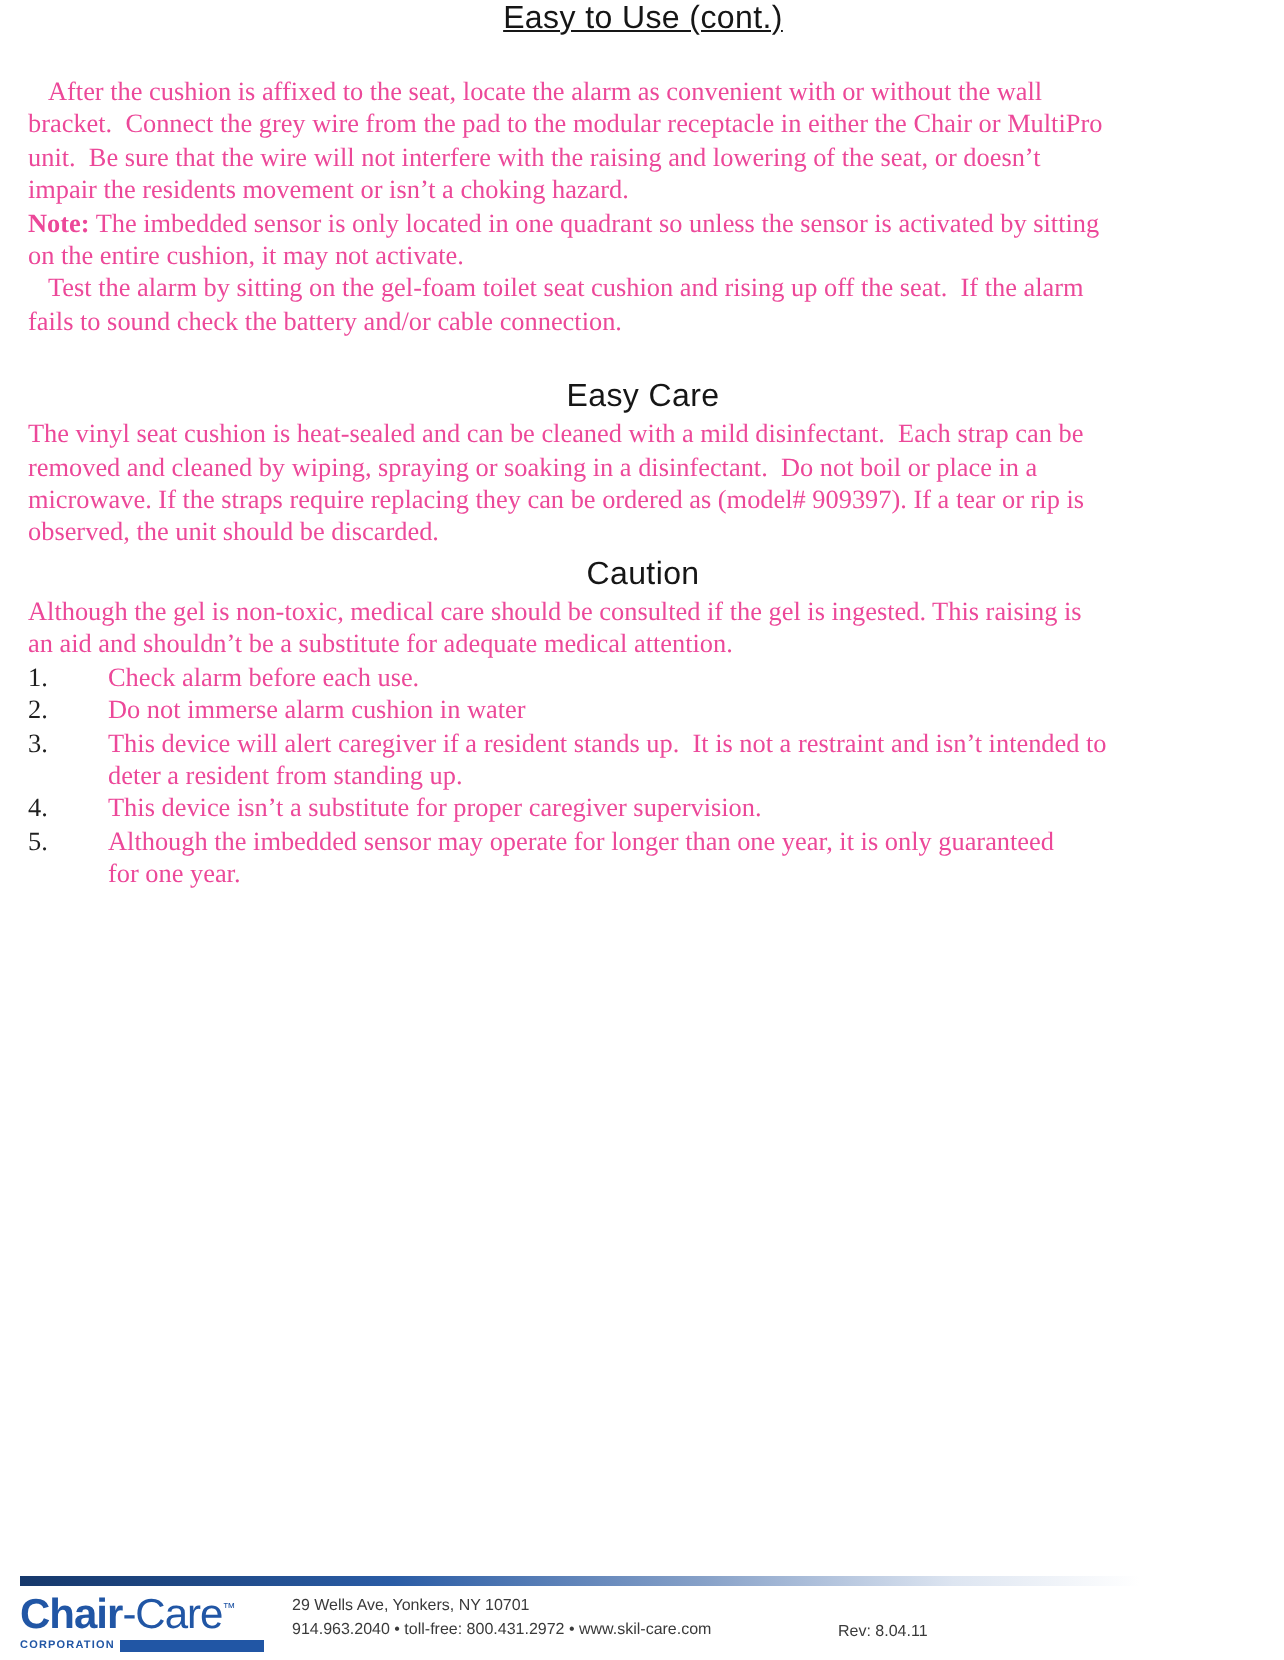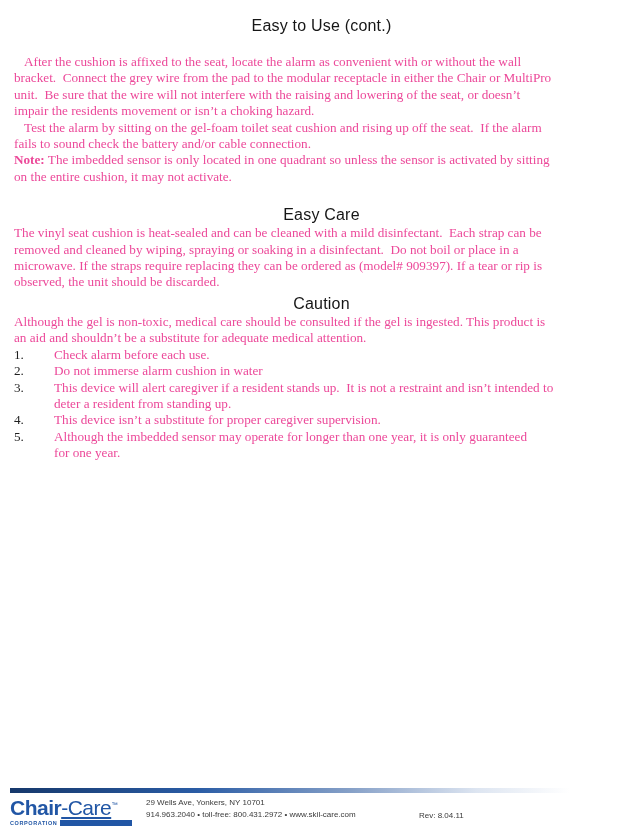--- a/index.html
+++ b/index.html
@@ -7,21 +7,21 @@
     width:642px;height:830px;position:relative;background:#ffffff;
     font-family:"Liberation Serif","DejaVu Serif",serif;
     color:#222222;overflow:hidden;
   }
   .page{position:absolute;left:14px;right:13px;top:0;}
   .doc-heading{
     font-family:"Liberation Sans","DejaVu Sans",sans-serif;
     font-size:16px;font-weight:400;color:#161616;
     text-align:center;line-height:1.25;letter-spacing:.2px;
   }
-  .title{margin-top:16px;}
+  .title{text-decoration:underline;}
   .body-text{
     font-size:13.2px;line-height:16.4px;color:#ec4899;
     white-space:pre-wrap;margin:0;
   }
   .indent-first{text-indent:10px;}
   .para-block{margin-top:18px;}
   .h-easycare{margin-top:20px;}
   .h-caution{margin-top:3px;}
   .h-warning{margin-top:19px;margin-bottom:3px;}
   .bold{font-weight:700;}
@@ -35,21 +35,21 @@
     height:5px;width:100%;
     background:linear-gradient(to right,#16386b 0%,#2a5ca5 30%,#87a1c8 55%,#dde5f1 75%,#ffffff 90%);
   }
   .footer-row{display:flex;margin-top:1px;position:relative;}
   .logo-block{width:122px;flex:0 0 auto;}
   .logo-line{
     font-family:"Liberation Sans","DejaVu Sans",sans-serif;
     font-size:21px;line-height:22px;color:#2156a5;white-space:nowrap;
   }
   .logo-bold{font-weight:700;letter-spacing:-.5px;}
-  .logo-light{font-weight:400;letter-spacing:-.5px;text-decoration:underline;}
+  .logo-light{font-weight:400;letter-spacing:-.5px;}
   .logo-tm{font-size:6.5px;vertical-align:super;color:#2156a5;}
   .corp-row{display:flex;align-items:center;gap:3px;margin-top:1px;}
   .corp-text{
     font-family:"Liberation Sans","DejaVu Sans",sans-serif;
     font-size:5.5px;font-weight:700;color:#2156a5;letter-spacing:.6px;
   }
   .corp-bar{flex:1;height:6px;background:#2156a5;}
   .address-block{
     margin-left:14px;margin-top:3px;
     font-family:"Liberation Sans","DejaVu Sans",sans-serif;
@@ -66,37 +66,37 @@
 
 <div class="page">
 
   <div class="doc-heading title">Easy to Use (cont.)</div>
 
   <div class="para-block">
     <p class="body-text indent-first">After the cushion is affixed to the seat, locate the alarm as convenient with or without the wall
 bracket.  Connect the grey wire from the pad to the modular receptacle in either the Chair or MultiPro
 unit.  Be sure that the wire will not interfere with the raising and lowering of the seat, or doesn’t
 impair the residents movement or isn’t a choking hazard.</p>
+    <p class="body-text"><span class="bold">Note:</span><span> The imbedded sensor is only located in one quadrant so unless the sensor is activated by sitting
+on the entire cushion, it may not activate.</span></p>
     <p class="body-text indent-first">Test the alarm by sitting on the gel-foam toilet seat cushion and rising up off the seat.  If the alarm
 fails to sound check the battery and/or cable connection.</p>
-    <p class="body-text"><span class="bold">Note:</span><span> The imbedded sensor is only located in one quadrant so unless the sensor is activated by sitting
-on the entire cushion, it may not activate.</span></p>
   </div>
 
   <div>
     <div class="doc-heading h-easycare">Easy Care</div>
     <p class="body-text">The vinyl seat cushion is heat-sealed and can be cleaned with a mild disinfectant.  Each strap can be
 removed and cleaned by wiping, spraying or soaking in a disinfectant.  Do not boil or place in a
 microwave. If the straps require replacing they can be ordered as (model# 909397). If a tear or rip is
 observed, the unit should be discarded.</p>
   </div>
 
   <div>
     <div class="doc-heading h-caution">Caution</div>
-    <p class="body-text">Although the gel is non-toxic, medical care should be consulted if the gel is ingested. This product is
+    <p class="body-text">Although the gel is non-toxic, medical care should be consulted if the gel is ingested. This raising is
 an aid and shouldn’t be a substitute for adequate medical attention.</p>
   </div>
 
   <div>
     <ol class="warn-list">
       <li class="warn-item">
         <span class="warn-num">1.</span>
         <span class="body-text warn-text">Check alarm before each use.</span>
       </li>
       <li class="warn-item">

